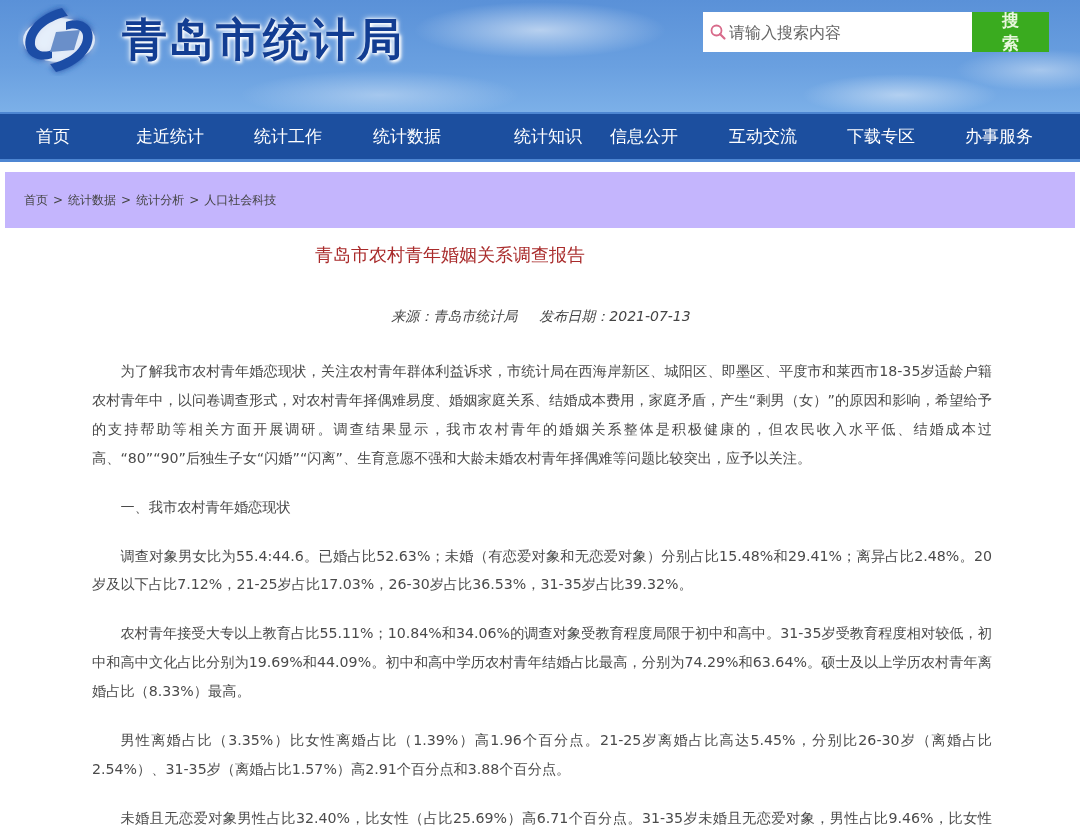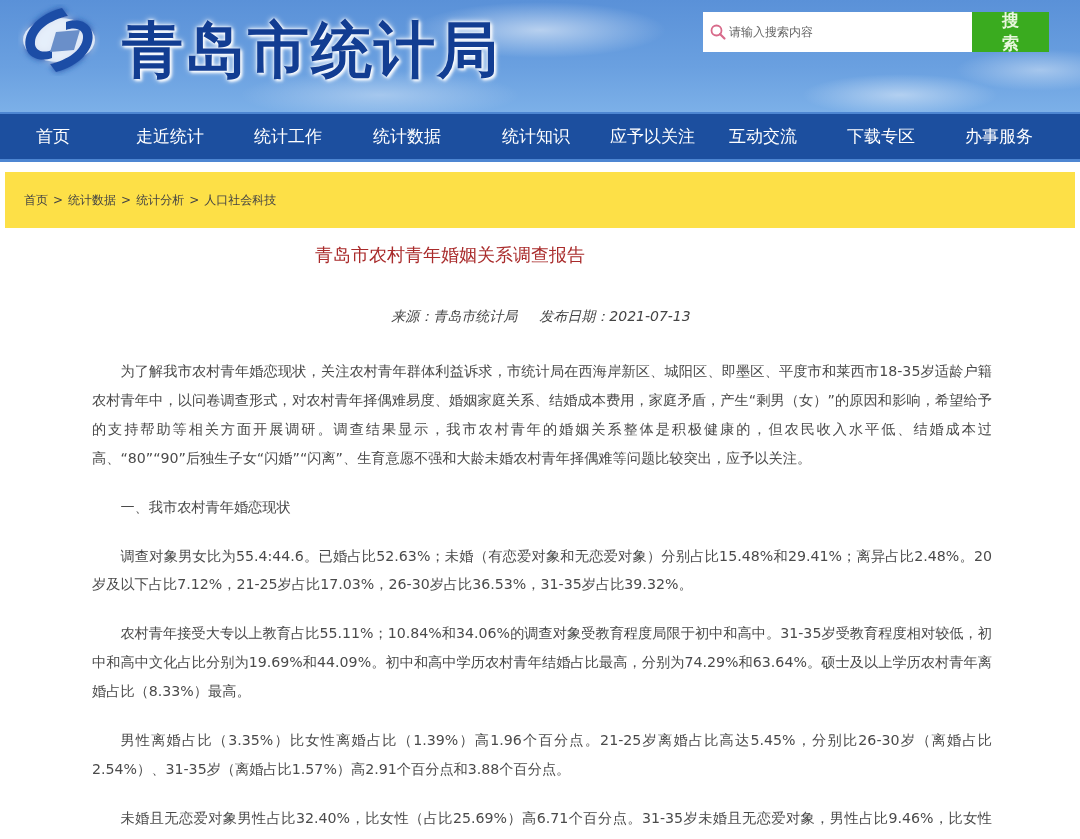--- a/index.html
+++ b/index.html
@@ -12,31 +12,31 @@
       radial-gradient(ellipse 180px 40px at 540px 30px, rgba(255,255,255,0.55), rgba(255,255,255,0) 70%),
       radial-gradient(ellipse 140px 30px at 900px 95px, rgba(255,255,255,0.45), rgba(255,255,255,0) 70%),
       radial-gradient(ellipse 200px 35px at 380px 95px, rgba(255,255,255,0.35), rgba(255,255,255,0) 70%),
       radial-gradient(ellipse 120px 30px at 1040px 70px, rgba(255,255,255,0.4), rgba(255,255,255,0) 70%),
       linear-gradient(180deg, #5a91d8 0%, #6aa0e0 60%, #7cb0e8 100%);
   }
   .logo { position: absolute; left: 18px; top: 4px; width: 82px; height: 72px; }
   .site-title {
     position: absolute; left: 122px; top: 10px;
     font-family: "DejaVu Sans", sans-serif; font-weight: bold;
-    font-size: 61px; letter-spacing: 2px; color: #123d92;
+    font-size: 45px; letter-spacing: 2px; color: #123d92;
     text-shadow: 0 0 3px #fff, 0 0 6px #fff, 2px 2px 3px rgba(255,255,255,0.9);
   }
   .search-box {
     position: absolute; left: 703px; top: 12px; width: 300px; height: 40px;
     background: #fff; display: flex; align-items: center; padding-left: 6px;
   }
   .search-box svg { width: 18px; height: 18px; flex: none; }
   .search-input {
     border: none; outline: none; background: transparent;
-    font-family: "DejaVu Sans", sans-serif; font-size: 12px; color: #000000;
+    font-family: "DejaVu Sans", sans-serif; font-size: 16px; color: #000000;
     margin-left: 2px; width: 260px;
   }
   .search-input::placeholder { color: #666; }
   .search-btn {
     position: absolute; left: 972px; top: 12px; width: 77px; height: 40px;
     background: #3aab1f; color: #e8f7dd; font-size: 17px; font-weight: bold;
     display: flex; align-items: center; justify-content: center; letter-spacing: 14px;
     padding-left: 14px; border: none;
   }
 
@@ -46,21 +46,21 @@
     border-top: 2px solid #4d86d2; border-bottom: 3px solid #4d86d2;
     display: flex; align-items: center;
   }
   .nav-item {
     position: absolute; top: 0; height: 45px; line-height: 45px;
     color: #fff; font-size: 17px; white-space: nowrap; cursor: pointer;
   }
 
   .breadcrumb {
     position: absolute; left: 5px; top: 172px; width: 1070px; height: 56px;
-    background: #fde047; padding-left: 19px; line-height: 56px;
+    background: #c4b5fd; padding-left: 19px; line-height: 56px;
     font-size: 12px; color: #444;
   }
   .breadcrumb .sep { margin: 0 5px; }
   .crumb { cursor: pointer; }
 
   .article-title {
     position: absolute; left: 0; top: 243px; width: 900px; text-align: center;
     font-size: 18px; color: #a92b2b;
   }
   .meta {
@@ -106,22 +106,22 @@
     <input class="search-input" type="text" placeholder="请输入搜索内容" style="">
   </div>
   <button class="search-btn">搜 索</button>
 </div>
 
 <div class="nav">
   <div class="nav-item" style="left:36px">首页</div>
   <div class="nav-item" style="left:136px">走近统计</div>
   <div class="nav-item" style="left:254px">统计工作</div>
   <div class="nav-item" style="left:373px">统计数据</div>
-  <div class="nav-item" style="left:502px">统计知识</div>
-  <div class="nav-item" style="left:610px">应予以关注</div>
+  <div class="nav-item" style="left:514px">统计知识</div>
+  <div class="nav-item" style="left:610px">信息公开</div>
   <div class="nav-item" style="left:729px">互动交流</div>
   <div class="nav-item" style="left:847px">下载专区</div>
   <div class="nav-item" style="left:965px">办事服务</div>
 </div>
 
 <div class="breadcrumb">
   <span class="crumb">首页</span><span class="sep">&gt;</span><span class="crumb">统计数据</span><span class="sep">&gt;</span><span class="crumb">统计分析</span><span class="sep">&gt;</span><span class="crumb">人口社会科技</span>
 </div>
 
 <h1 class="article-title" style="font-weight:normal">青岛市农村青年婚姻关系调查报告</h1>

